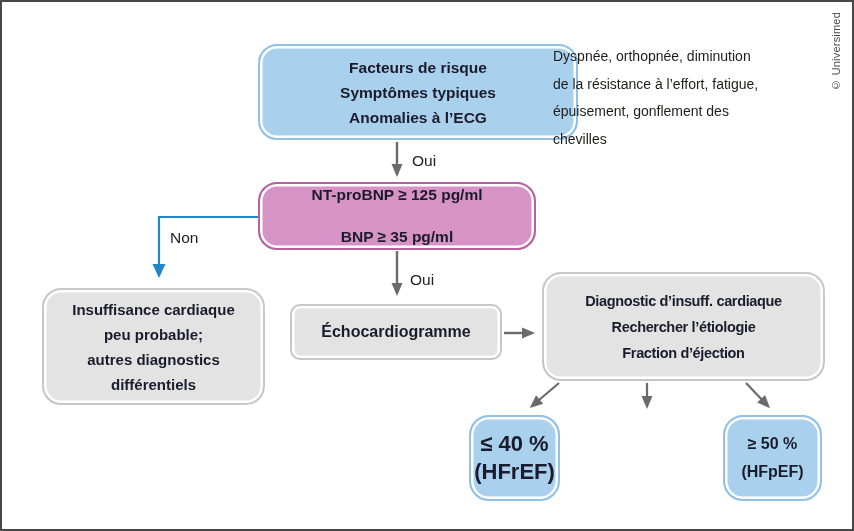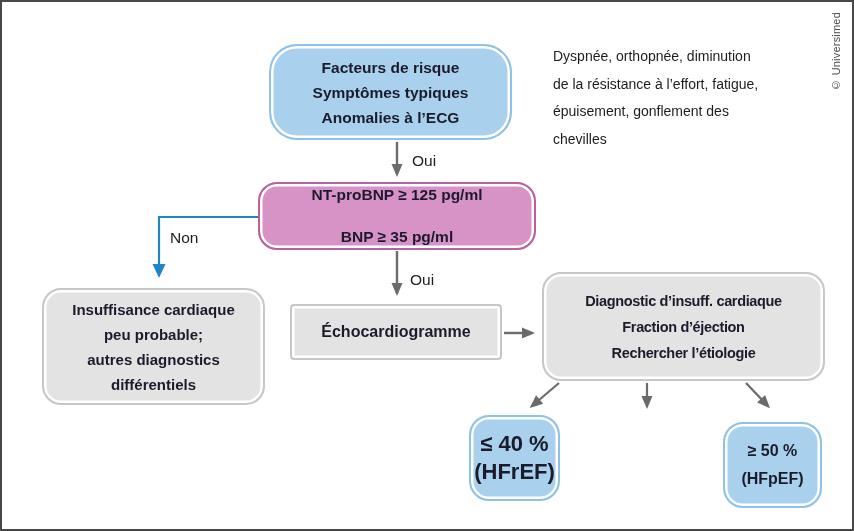--- a/index.html
+++ b/index.html
@@ -20,28 +20,28 @@
     font-weight:700;
     color:#1b1b2b;
     box-shadow:inset 0 0 0 2.5px #ffffff;
     box-sizing:border-box;
   }
   .box span{display:block;white-space:nowrap;}
   .blue{background:#a9d0ed;border:2px solid #90c2e8;}
   .pink{background:#d893c6;border:2px solid #b9609f;gap:16px;}
   .gray{background:#e3e3e4;border:2px solid #c7c7c8;}
 
-  #box-risk{left:267px;top:42px;width:243px;height:96px;border-radius:28px;font-size:15.5px;line-height:25px;}
+  #box-risk{left:256px;top:42px;width:320px;height:96px;border-radius:19px;font-size:15.5px;line-height:25px;}
   #box-bnp{left:256px;top:180px;width:278px;height:68px;border-radius:19px;font-size:15.5px;line-height:26px;}
   #box-unlikely{left:40px;top:286px;width:223px;height:117px;border-radius:19px;font-size:15px;line-height:25px;}
-  #box-echo{left:288px;top:302px;width:212px;height:56px;border-radius:4px;font-size:16px;}
+  #box-echo{left:288px;top:302px;width:212px;height:56px;border-radius:10px;font-size:16px;}
   #box-diagnosis{left:540px;top:270px;width:283px;height:109px;border-radius:19px;font-size:14.5px;line-height:26px;letter-spacing:-0.35px;}
   #box-hfref{left:467px;top:413px;width:91px;height:86px;border-radius:20px;font-size:22px;line-height:28px;}
   #box-hfmref{left:594px;top:413px;width:100px;height:86px;border-radius:20px;font-size:16px;line-height:28px;}
-  #box-hfpef{left:721px;top:413px;width:99px;height:86px;border-radius:20px;font-size:16px;line-height:28px;margin-top:7px;}
+  #box-hfpef{left:721px;top:413px;width:99px;height:86px;border-radius:20px;font-size:16px;line-height:28px;}
 
   .edge-label{
     position:absolute;
     font-size:15.5px;
     color:#1d1d1b;
   }
   #label-oui-1{left:410px;top:150px;}
   #label-oui-2{left:408px;top:269px;}
   #label-non{left:168px;top:227px;}
 
@@ -113,22 +113,22 @@
     <span>autres diagnostics</span>
     <span>différentiels</span>
   </div>
 
   <div id="box-echo" class="box gray">
     <span>Échocardiogramme</span>
   </div>
 
   <div id="box-diagnosis" class="box gray">
     <span>Diagnostic d’insuff. cardiaque</span>
+    <span>Rechercher l’étiologie</span>
     <span>Fraction d’éjection</span>
-    <span>Rechercher l’étiologie</span>
   </div>
 
   <div id="box-hfref" class="box blue">
     <span>≤ 40 %</span>
     <span>(HFrEF)</span>
   </div>
 
 
   <div id="box-hfpef" class="box blue">
     <span>≥ 50 %</span>

